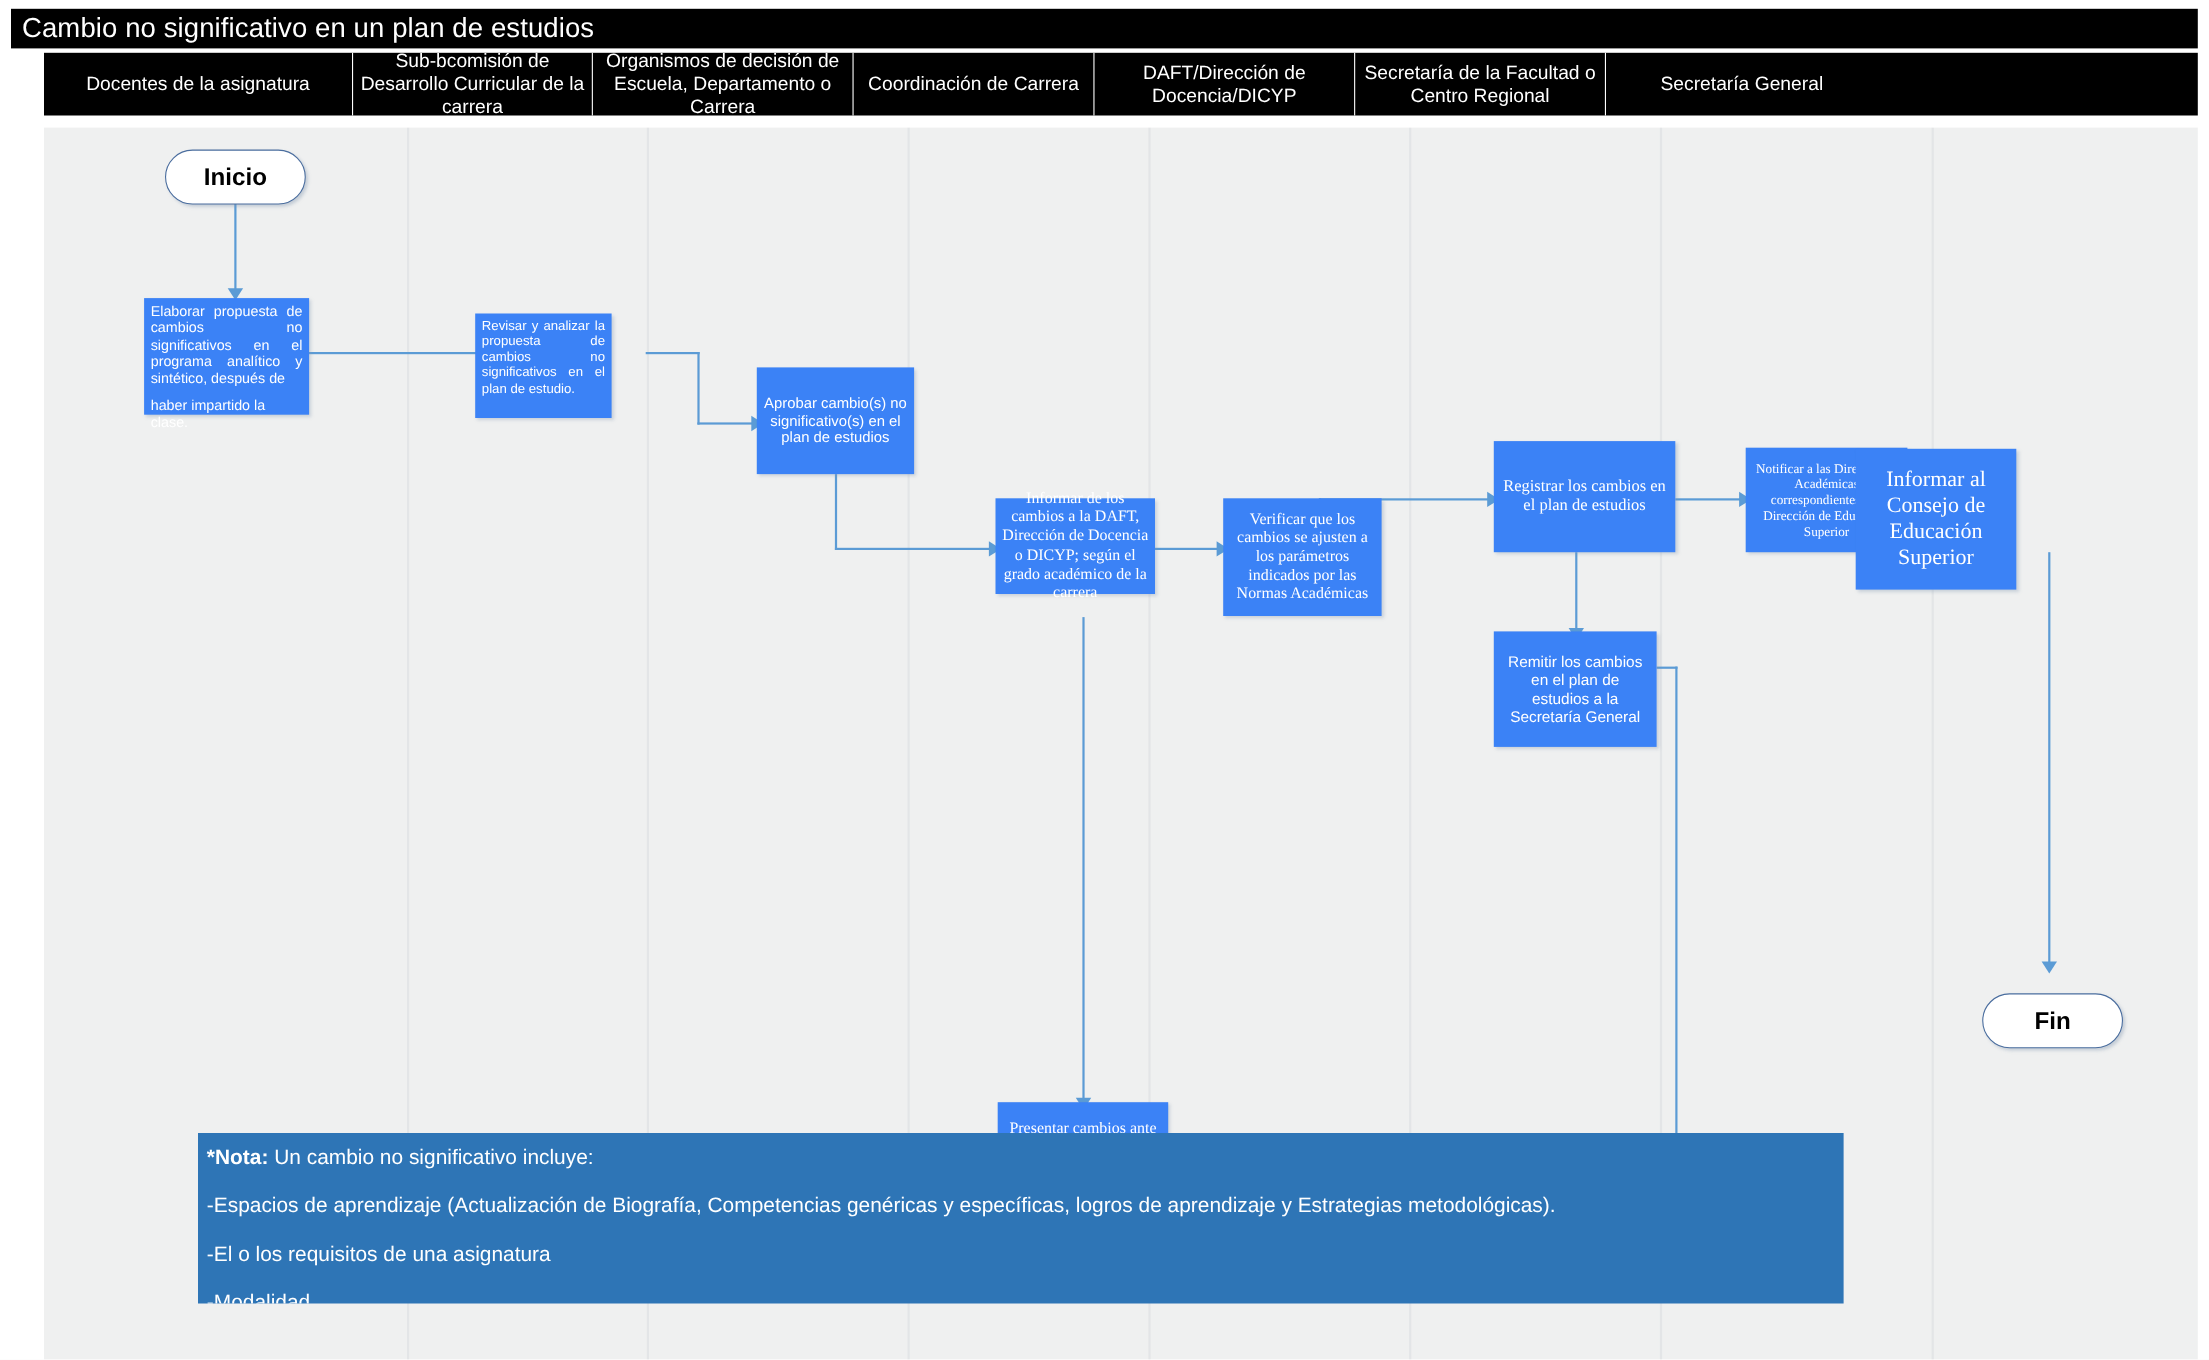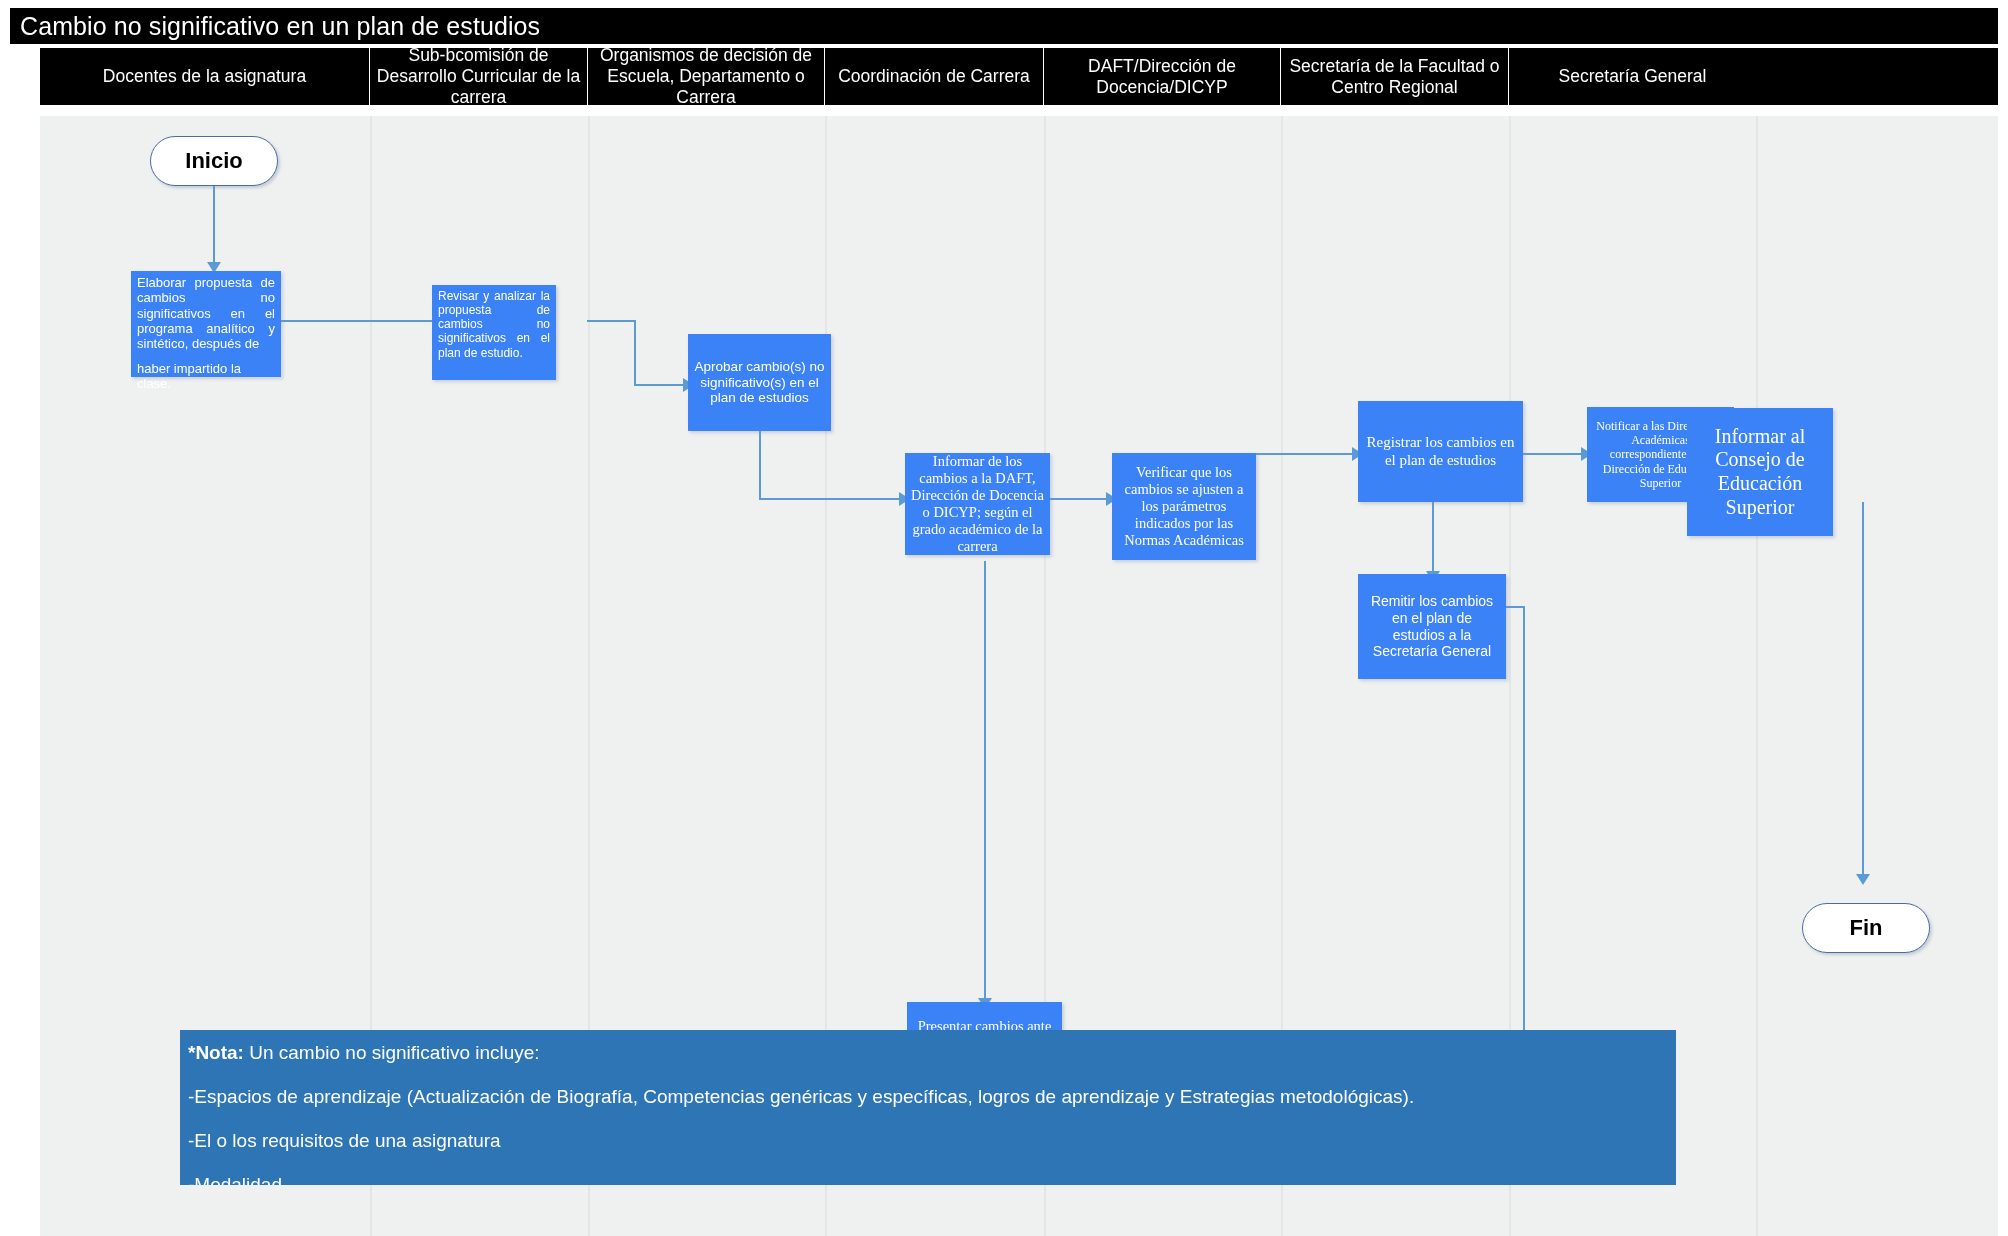--- a/index.html
+++ b/index.html
@@ -144,21 +144,21 @@
 </head>
 <body>
 
 <div id="page">
 
   <div id="title-bar">
     <span class="t">Cambio no significativo en un plan de estudios</span>
   </div>
 
   <div id="lane-header">
-    <div class="lane-head" style="width:330px">Docentes de la asignatura</div>
+    <div class="lane-head" style="width:281px">Docentes de la asignatura</div>
     <div class="lane-head" style="width:218px">Sub-bcomisión de Desarrollo Curricular de la carrera</div>
     <div class="lane-head" style="width:237px">Organismos de decisión de Escuela, Departamento o Carrera</div>
     <div class="lane-head" style="width:219px">Coordinación de Carrera</div>
     <div class="lane-head" style="width:237px">DAFT/Dirección de Docencia/DICYP</div>
     <div class="lane-head" style="width:228px">Secretaría de la Facultad o Centro Regional</div>
     <div class="lane-head" style="width:247px">Secretaría General</div>
   </div>
 
   <div id="canvas-left-edge"></div>
 
@@ -227,21 +227,21 @@
     <div class="node sans justify" style="left:392px; top:169px; width:124px; height:95px; font-size:12px;">
       <div class="inner">
         <p>Revisar y analizar la propuesta de cambios no significativos en el plan de estudio.</p>
       </div>
     </div>
 
     <div class="node sans" style="left:648px; top:218px; width:143px; height:97px; font-size:13.5px;">
       <span>Aprobar cambio(s) no significativo(s) en el plan de estudios</span>
     </div>
 
-    <div class="node serif" style="left:865px; top:337px; width:145px; height:102px; font-size:14.5px;">
+    <div class="node serif" style="left:865px; top:337px; width:145px; height:87px; font-size:14.5px;">
       <span>Informar de los cambios a la DAFT, Dirección de Docencia o DICYP; según el grado académico de la carrera</span>
     </div>
 
     <div class="node serif" style="left:1072px; top:337px; width:144px; height:107px; font-size:14.5px;">
       <span>Verificar que los cambios se ajusten a los parámetros indicados por las Normas Académicas</span>
     </div>
 
     <div class="node serif" style="left:1318px; top:285px; width:165px; height:101px; font-size:15px;">
       <span>Registrar los cambios en el plan de estudios</span>
     </div>

